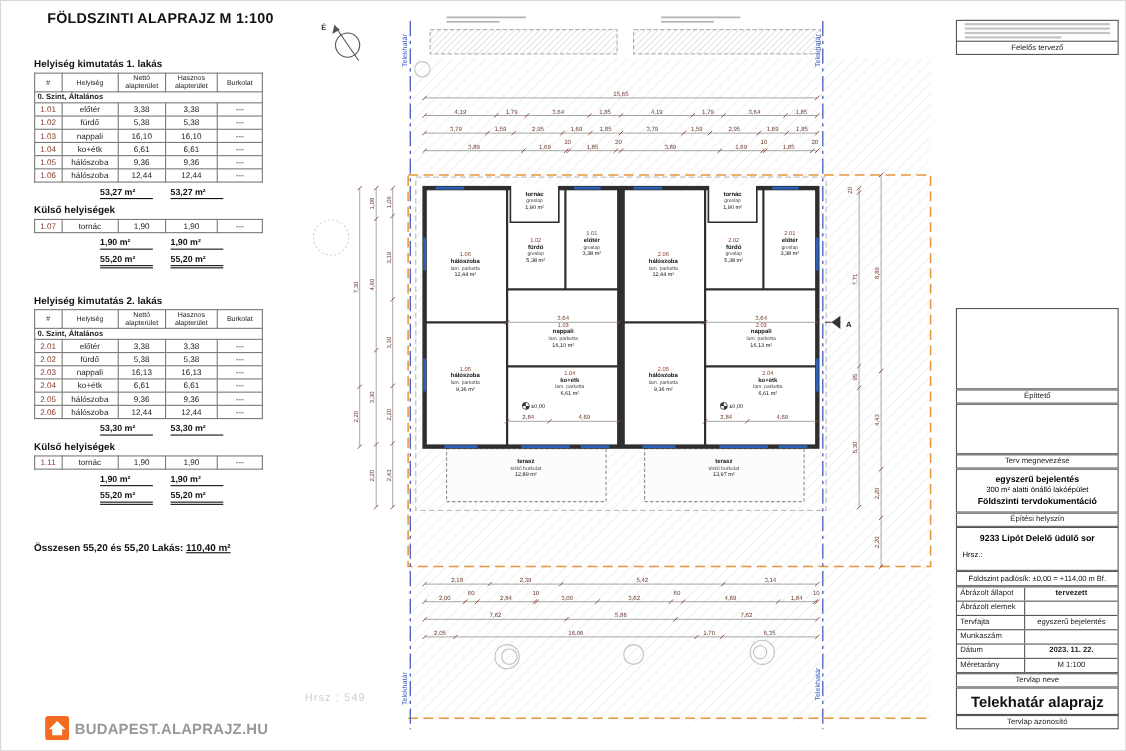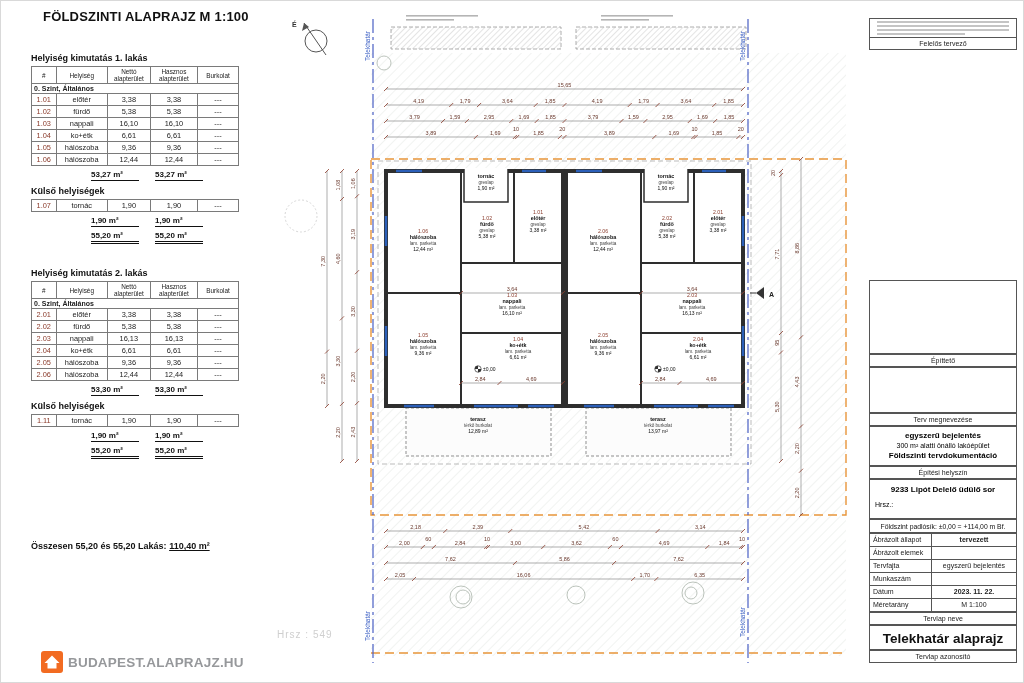--- a/index.html
+++ b/index.html
@@ -15,21 +15,21 @@
   .room-table th:nth-child(1){width:24px}.room-table th:nth-child(2){width:50px}
   .room-table th:nth-child(3){width:42px}.room-table th:nth-child(4){width:46px}
   .room-table th:nth-child(5){width:40px}
   .room-table td.num{color:#8a3a2a;}
   .room-table tr.section-row td{text-align:left;font-weight:bold;font-size:7px;}
   .subline{display:flex;margin:4px 0 3px 60px;gap:16px;}
   .subline span{width:48px;font-size:8px;font-weight:bold;color:#111;border-bottom:1px solid #111;padding-bottom:1px;}
   .subline.total span{border-bottom:3px double #111;}
   .tbl-sub{font-size:9px;font-weight:bold;color:#111;margin:5px 0 3px 0;}
   .tbl-block2{margin-top:24px;}
-  .summary{position:absolute;left:30px;top:492px;font-size:9px;font-weight:bold;color:#111;margin-top:48px;}
+  .summary{position:absolute;left:30px;top:492px;font-size:9px;font-weight:bold;color:#111;}
   .summary .sv{text-decoration:underline;}
   .watermark{position:absolute;left:276px;top:628px;font-size:10px;color:#cfcfcf;letter-spacing:1px;}
   .logo{position:absolute;left:40px;top:650px;display:flex;align-items:center;gap:5px;}
   .logo-text{font-size:13.5px;font-weight:bold;color:#96989b;letter-spacing:.2px;}
   
   svg text{font-family:"Liberation Sans",sans-serif;}
   .dimtxt{font-size:5.5px;fill:#6b3a2e;}
   .rnum{font-size:5.2px;fill:#8a3a2a;}
   .rname{font-size:5.4px;font-weight:bold;fill:#111;}
   .rfloor{font-size:4.6px;fill:#444;}

